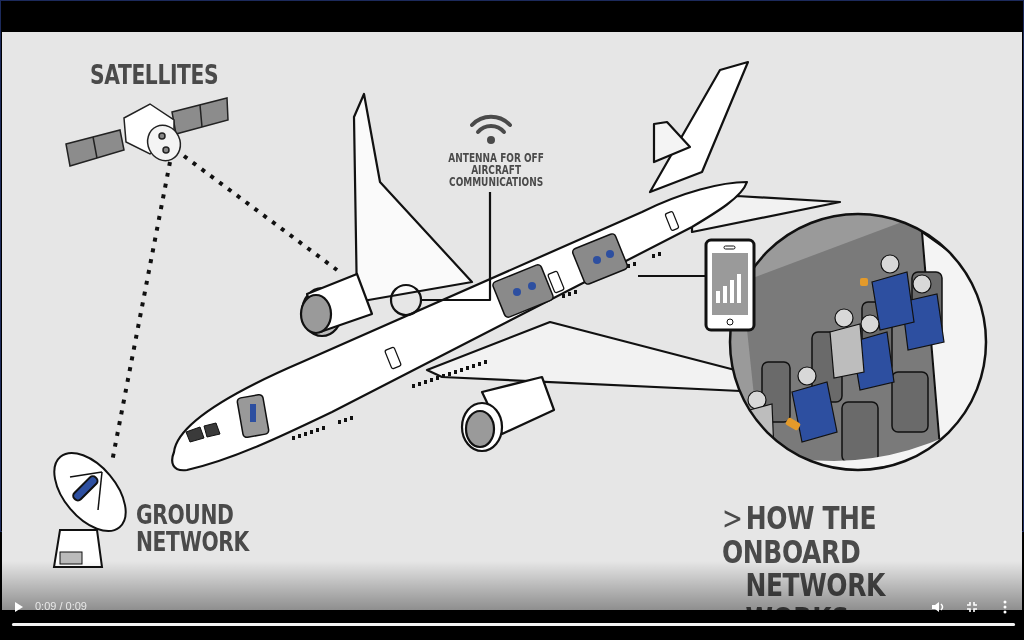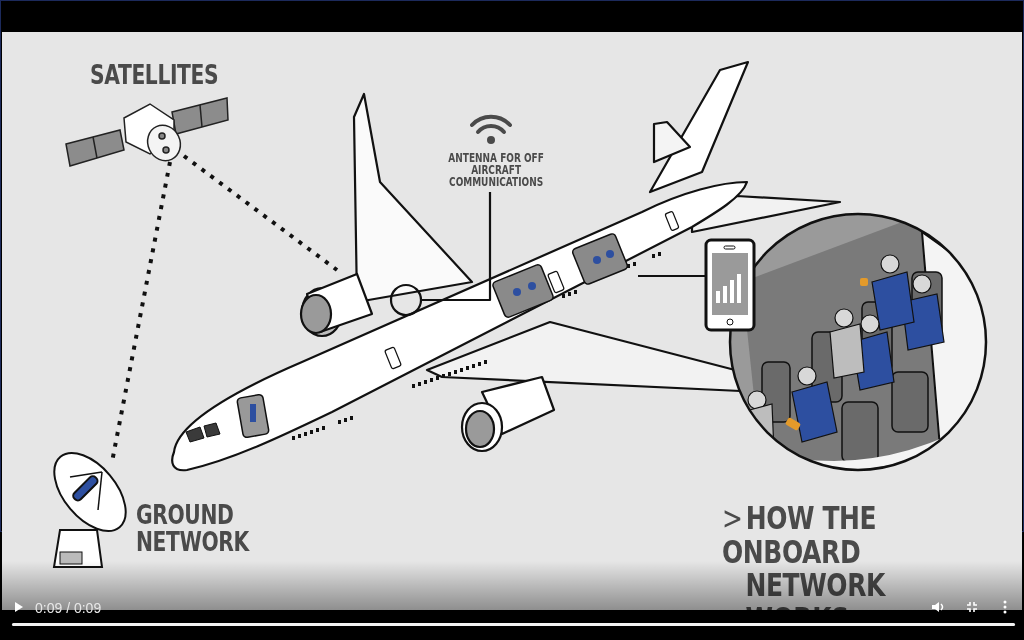--- a/index.html
+++ b/index.html
@@ -30,21 +30,21 @@
     .cap-onboard { left: 720px; top: 470px; font-size: 32px; transform: scaleX(0.78); }
     .cap-onboard .arrow { font-weight: normal; margin-right: 4px; }
 
     .controls-gradient {
       position: absolute; left: 1px; top: 560px; width: 1020px; height: 49px;
       background: linear-gradient(to bottom, rgba(0,0,0,0), rgba(0,0,0,0.38));
     }
     .controls { position: absolute; left: 1px; top: 595px; width: 1020px; height: 24px; }
     .ctrl-btn { position: absolute; top: 0; height: 22px; display: flex; align-items: center; justify-content: center; color: #fff; cursor: pointer; }
     .play-btn { left: 10px; width: 14px; }
-    .time { position: absolute; left: 33px; top: 4px; color: #e8e8e8; font-size: 14px; font-family: "Liberation Sans", sans-serif; }
+    .time { position: absolute; left: 33px; top: 4px; color: #e8e8e8; font-size: 11px; font-family: "Liberation Sans", sans-serif; }
     .vol-btn { left: 928px; width: 16px; }
     .fs-btn { left: 962px; width: 16px; }
     .more-btn { left: 998px; width: 10px; }
 
     .progress-track {
       position: absolute; left: 11px; top: 622px; width: 1003px; height: 3px;
       background: #5a5a5a; border-radius: 2px;
     }
     .progress-fill { position: absolute; left: 0; top: 0; height: 3px; background: #f2f2f2; border-radius: 2px; }
   </style>

